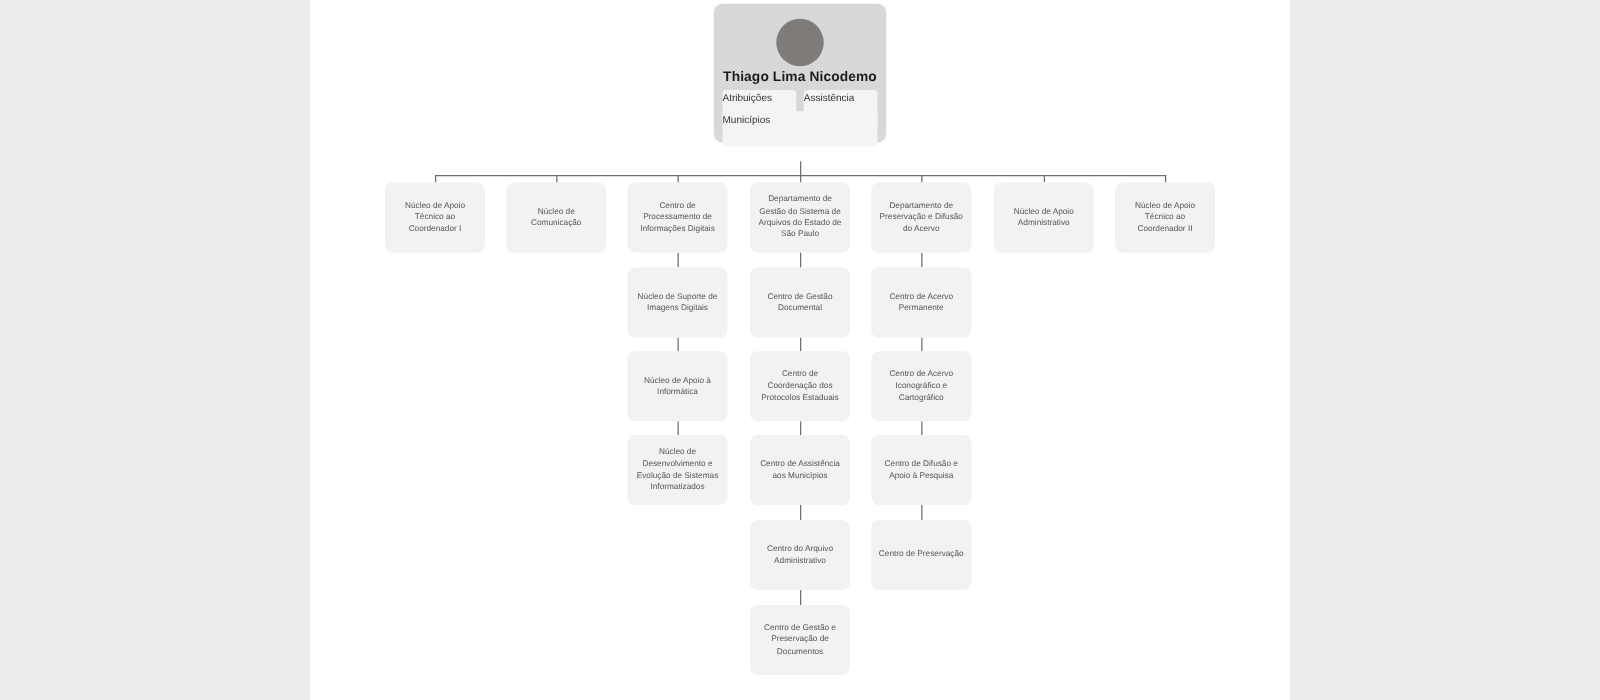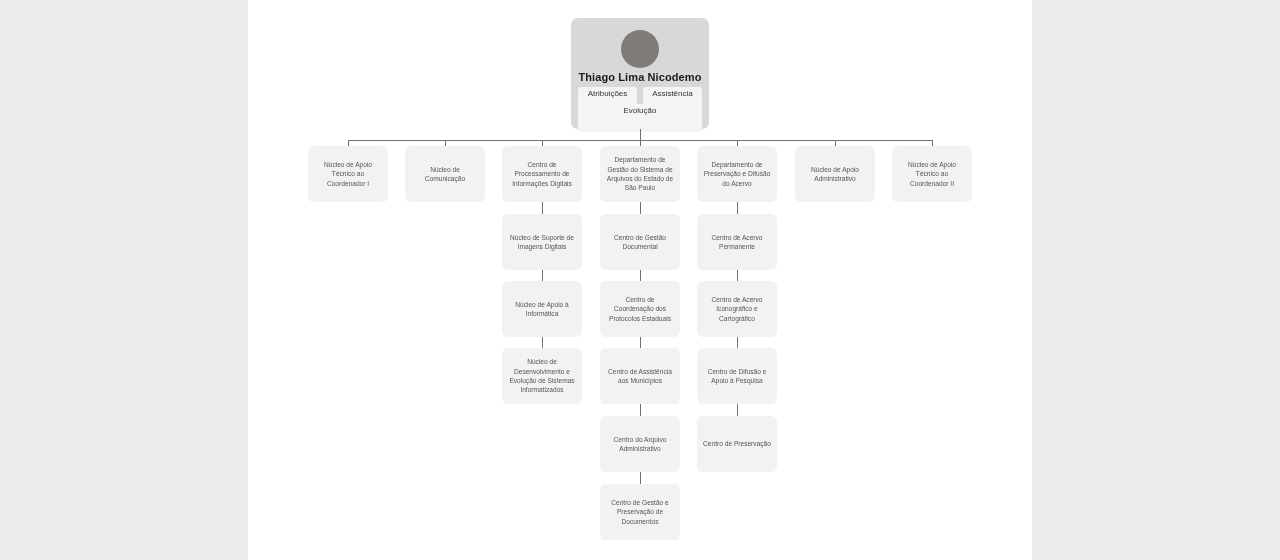--- a/index.html
+++ b/index.html
@@ -22,21 +22,21 @@
     top: 0;
     width: 784px;
     height: 560px;
     background: #ffffff;
   }
 
   
   #root-card {
     position: absolute;
     left: 323px;            
-    top: 18px;
+    top: 3px;
     width: 138px;
     height: 111px;
     background: #d8d8d8;
     border-radius: 7px;
     box-sizing: border-box;
     padding: 0;
   }
   #avatar {
     position: absolute;
     left: 50%;
@@ -66,21 +66,21 @@
     gap: 6px;
   }
   .root-btn-row.r1 { top: 69px; }
   .root-btn-row.r2 { top: 86px; }
   .root-btn {
     flex: 1 1 0;
     height: 28px;
     line-height: 14px;
     background: #f4f4f4;
     border-radius: 3px;
-    text-align: center;
+    text-align: left;
     font-size: 8px;
     color: #333333;
     white-space: nowrap;
     overflow: hidden;
     cursor: pointer;
   }
 
   
   .node {
     position: absolute;
@@ -118,21 +118,21 @@
 <div id="canvas">
 
   <div id="root-card">
     <div id="avatar"></div>
     <div id="root-name">Thiago Lima Nicodemo</div>
     <div class="root-btn-row r1">
       <div class="root-btn">Atribuições</div>
       <div class="root-btn">Assistência</div>
     </div>
     <div class="root-btn-row r2">
-      <div class="root-btn">Evolução</div>
+      <div class="root-btn">Municípios</div>
     </div>
   </div>
 
   <div class="vline" style="left:392px; top:129px;  height:12px;"></div>
   <div class="hline" style="left:100px; top:140px; width:585px;"></div>
 
   <div class="vline" style="left:100px; top:140px; height:6px;"></div>
   <div class="vline" style="left:197px; top:140px; height:6px;"></div>
   <div class="vline" style="left:294px; top:140px; height:6px;"></div>
   <div class="vline" style="left:392px; top:140px; height:6px;"></div>

